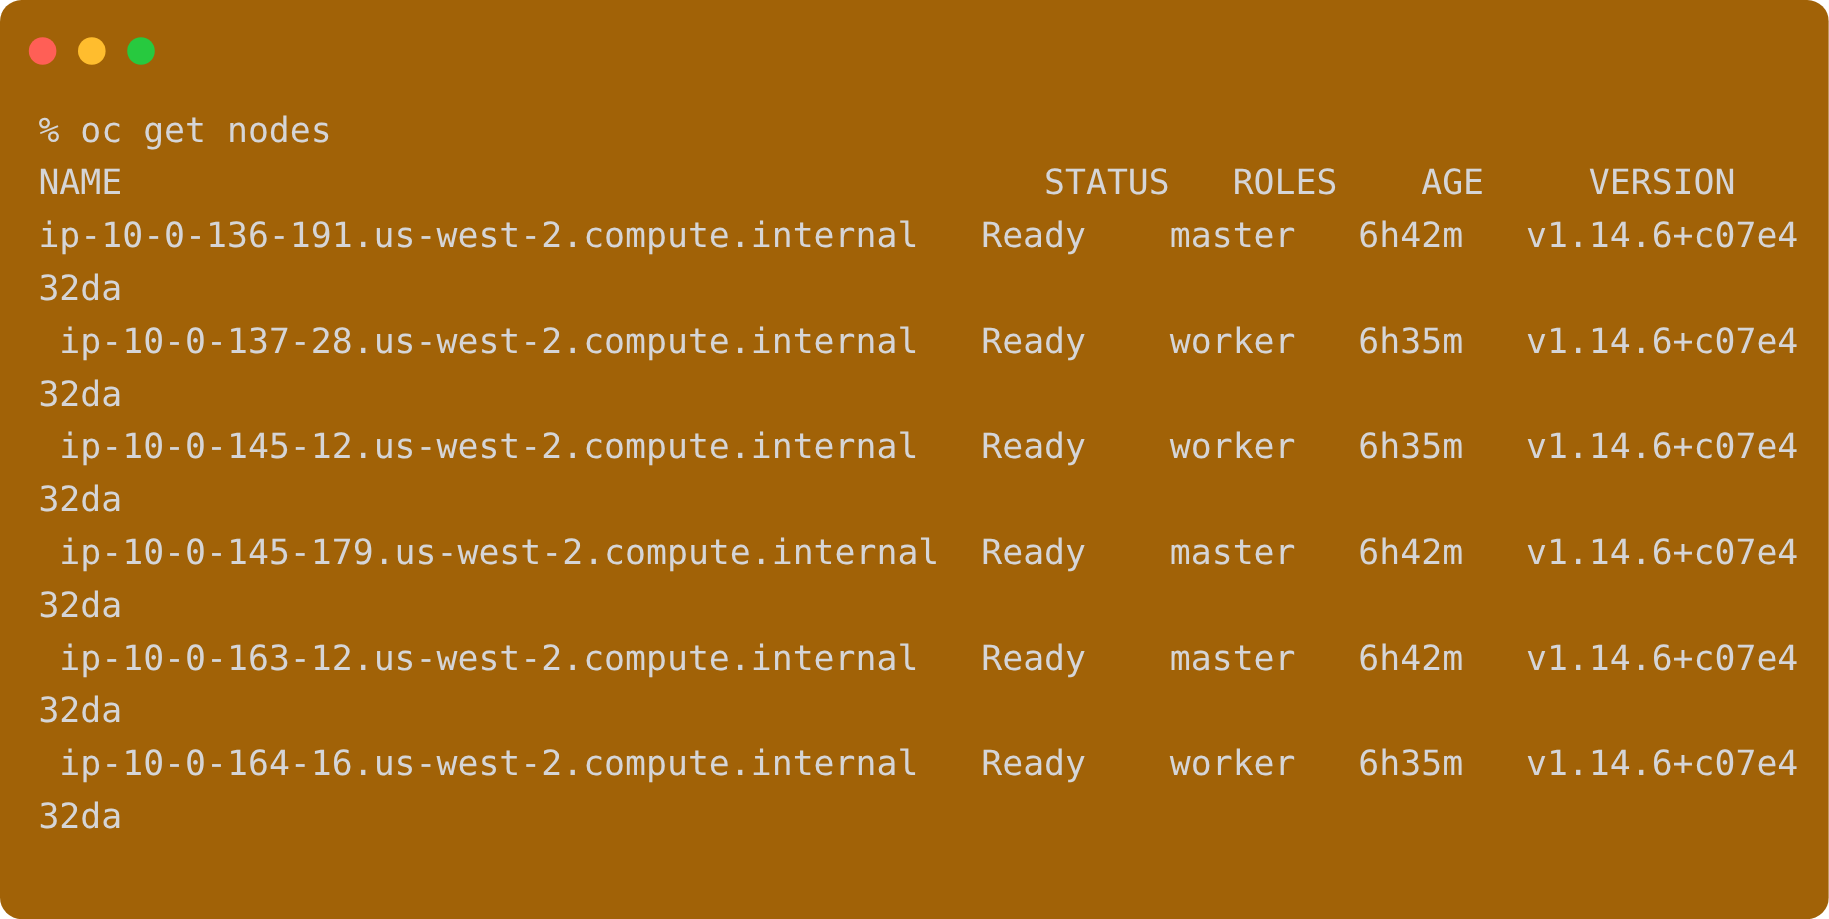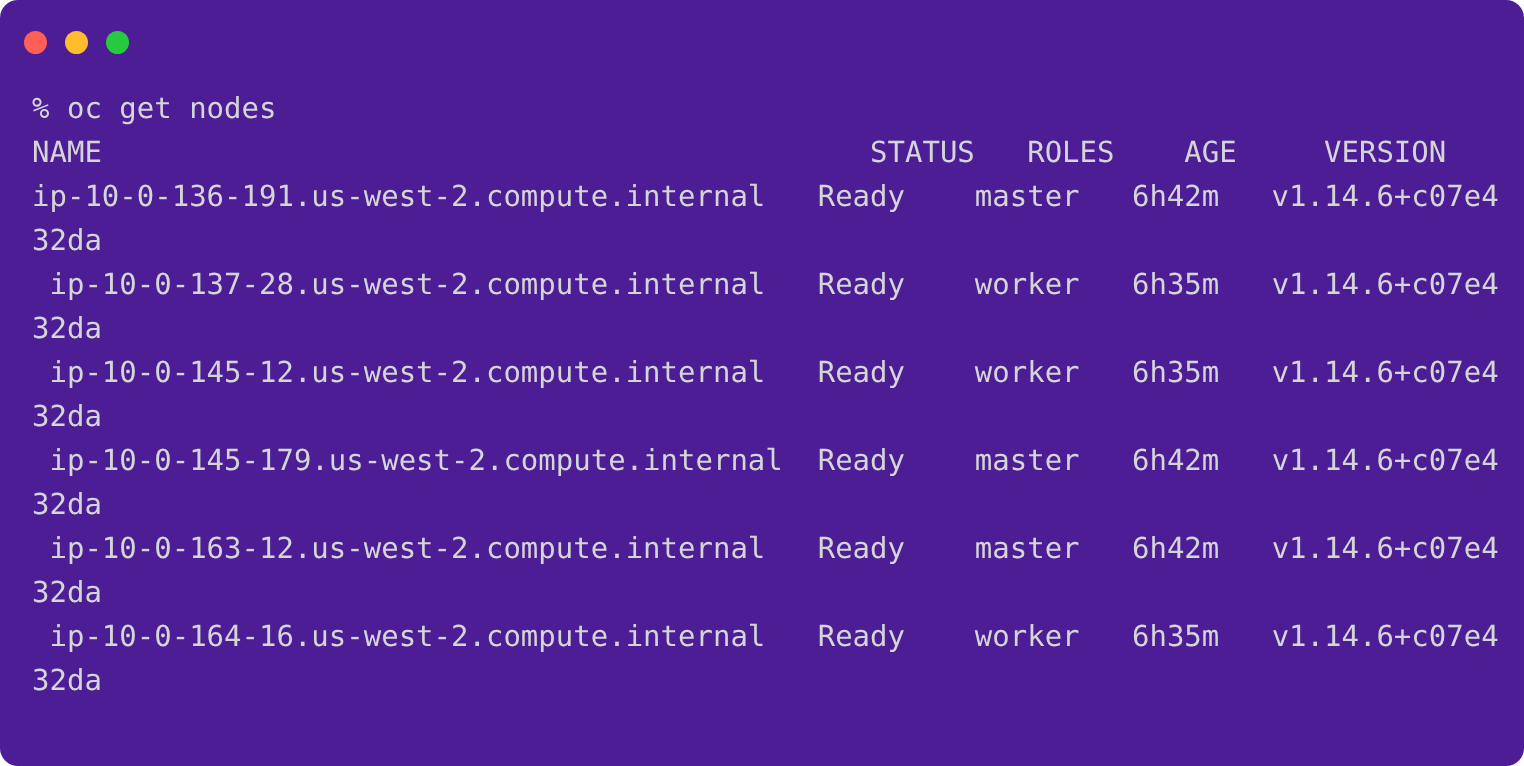--- a/index.html
+++ b/index.html
@@ -109,21 +109,21 @@
 
   .prompt-line { color: #d5d5d7; }
   .header-line { color: #d5d5d7; }
   .row-line    { color: #d5d5d7; }
 </style>
 </head>
 <body>
 
 <div class="screen" style="background: rgb(255, 255, 255);">
 
-  <div class="terminal-window" style="background: #4c1d95; text-decoration: underline;">
+  <div class="terminal-window" style="background: #a16207; text-decoration: underline;">
 
     <div class="titlebar">
       <div class="traffic-lights">
         <span class="dot dot-close" style="background: rgb(255, 95, 86);"></span>
         <span class="dot dot-minimize" style="background: rgb(255, 189, 46);"></span>
         <span class="dot dot-zoom" style="background: rgb(39, 201, 63);"></span>
       </div>
       <div class="titlebar-title"></div>
     </div>
 

